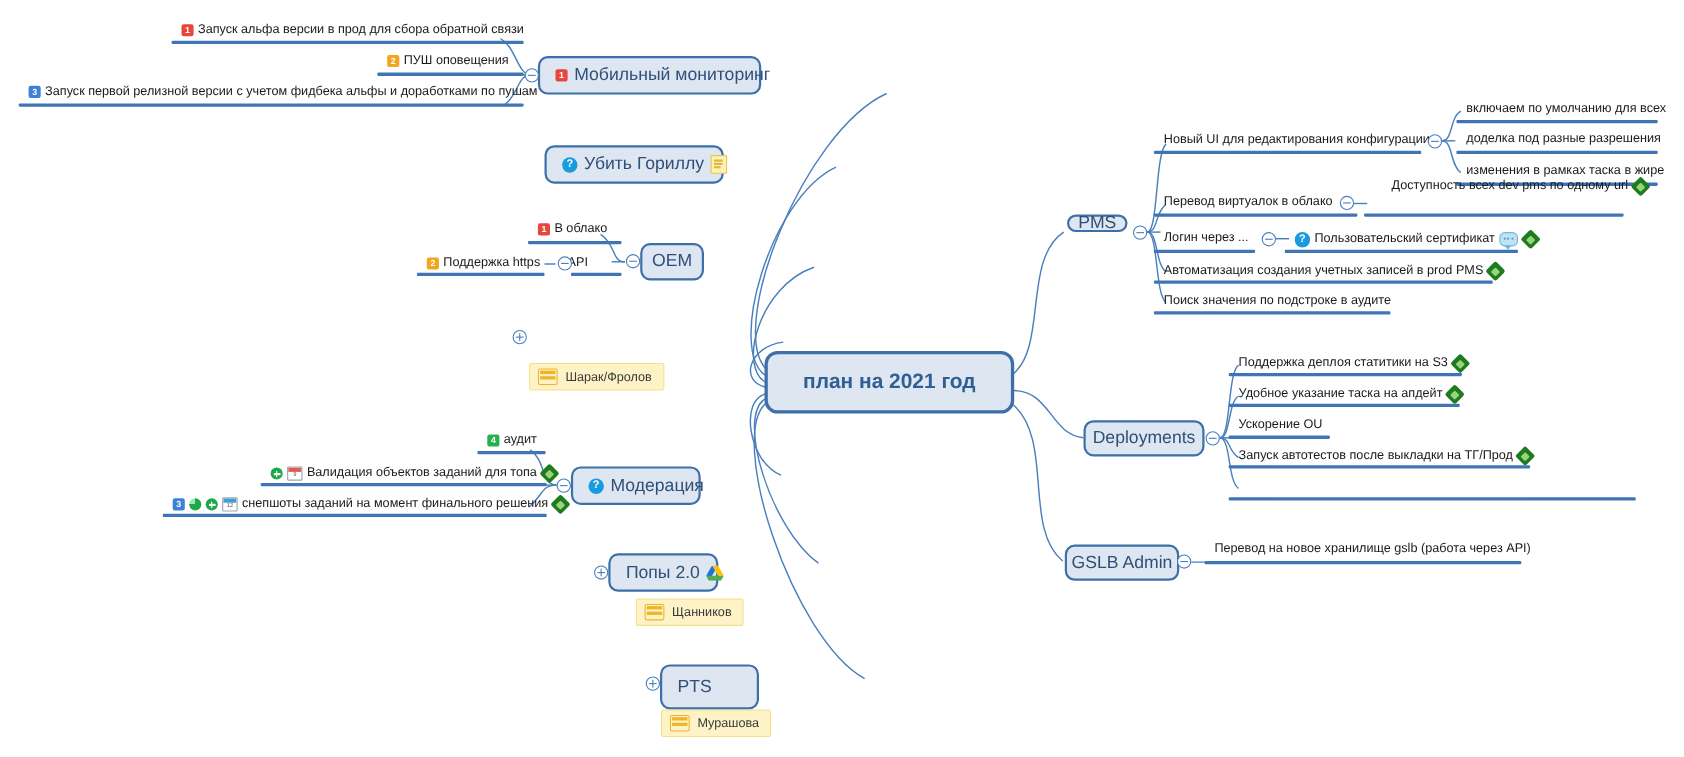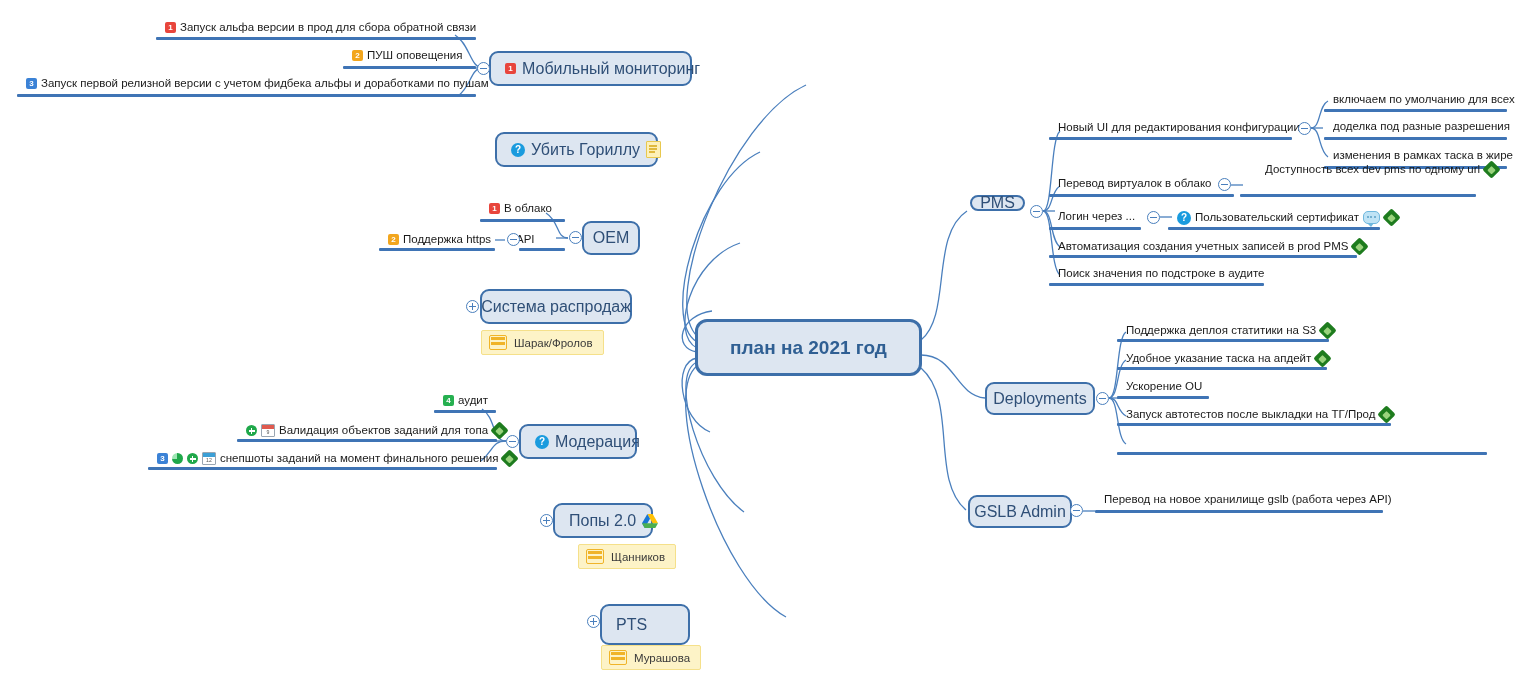--- a/index.html
+++ b/index.html
@@ -275,23 +275,20 @@
   </div>
   <div class="underline" style="left:519px;top:248px;width:46px;"></div>
   <div class="toggle" style="left:507px;top:233px;"></div>
 
   <div class="leaf" style="left:388px;top:234px;">
     <span class="badge p2">2</span>
     <span>Поддержка https</span>
   </div>
   <div class="underline" style="left:379px;top:248px;width:116px;"></div>
 
-  <div class="node main" style="left:480px;top:289px;width:152px;height:35px;justify-content:center;">
-    <span class="lbl">Система распродаж</span>
-  </div>
   <div class="toggle plus" style="left:466px;top:300px;"></div>
   <div class="tag" style="left:481px;top:330px;">
     <span class="ic-card">
         <i></i>
         <i></i>
       </span>
     <span>Шарак/Фролов</span>
   </div>
 
   <div class="node main" style="left:519px;top:424px;width:118px;height:35px;">

